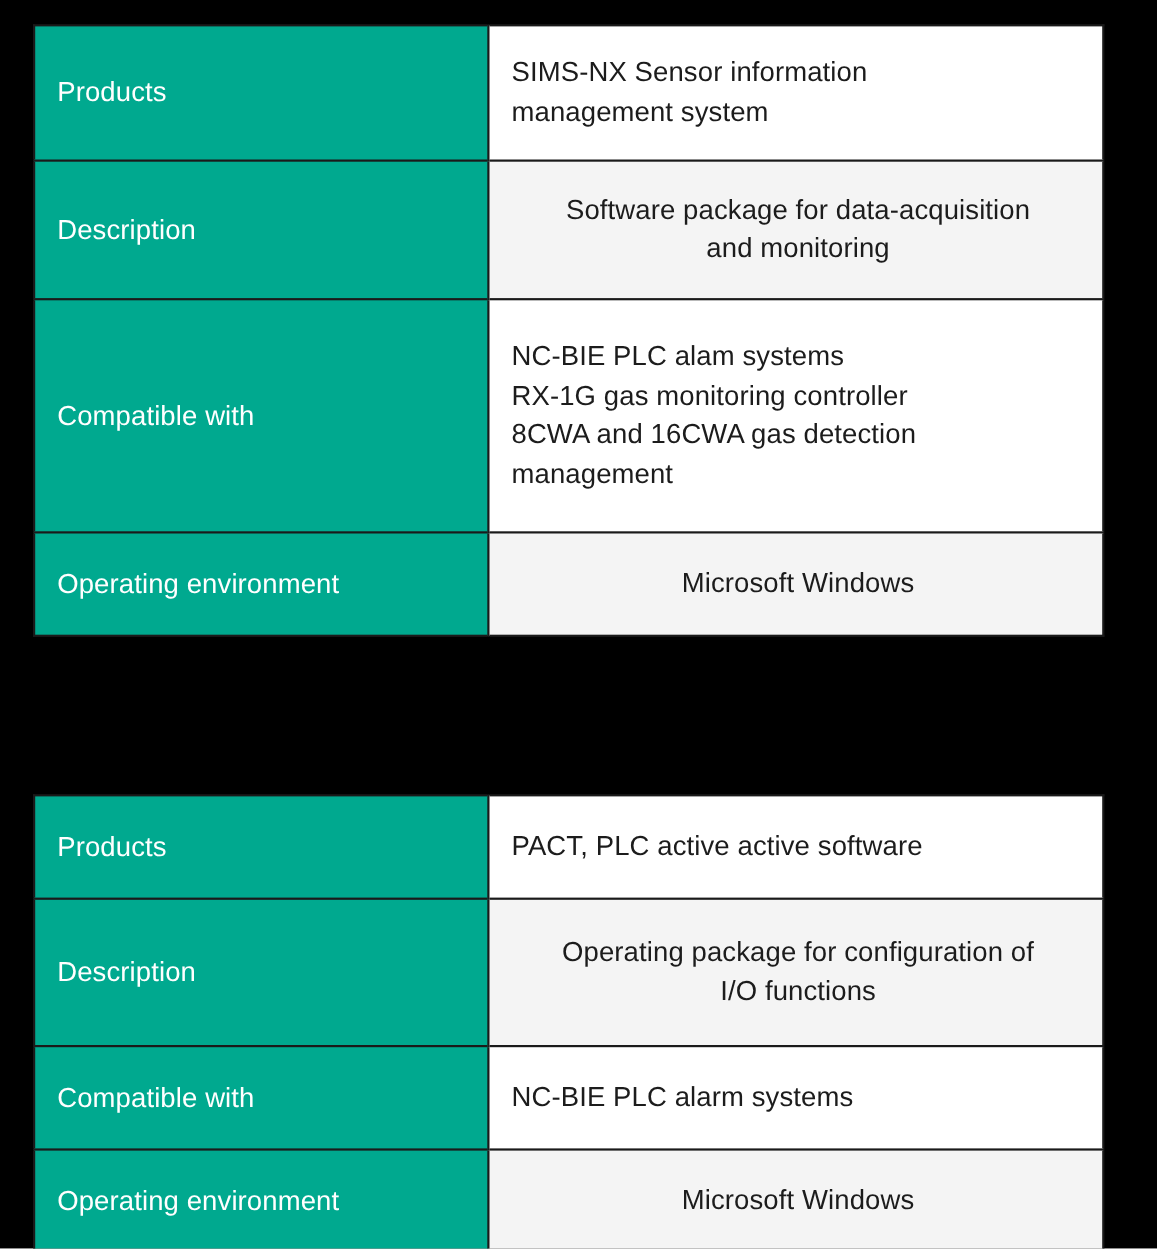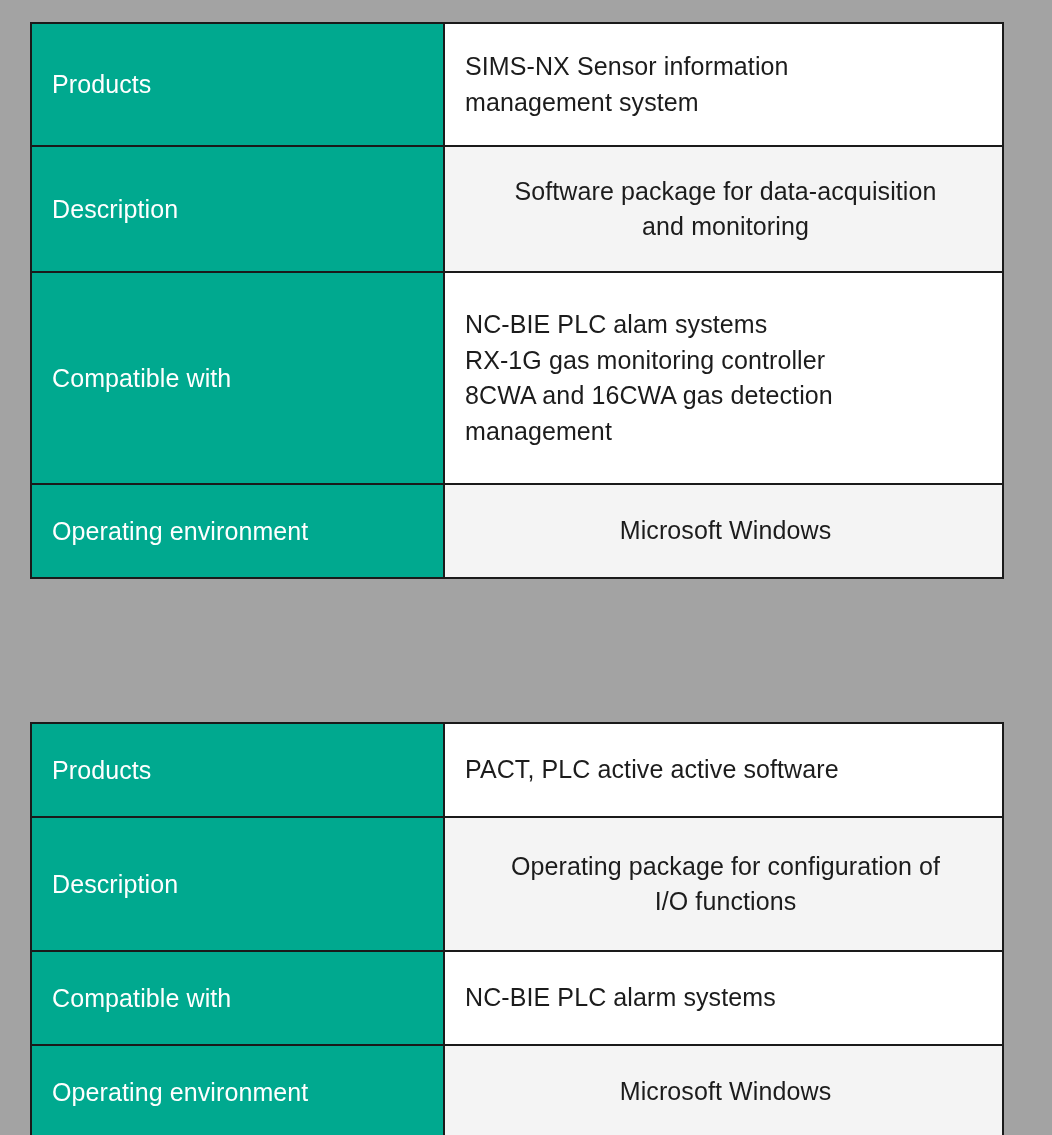--- a/index.html
+++ b/index.html
@@ -12,21 +12,21 @@
     width: 1052px;
     height: 1135px;
     font-family: "Liberation Sans", "DejaVu Sans", sans-serif;
     -webkit-font-smoothing: antialiased;
     overflow: hidden;
   }
   .page {
     position: relative;
     width: 1052px;
     height: 1135px;
-    background: #a3a3a3;
+    background: #000000;
   }
 
   .spec-table {
     position: absolute;
     left: 30px;
     width: 974px;
     border-collapse: collapse;
     table-layout: fixed;
     border: 2px solid #1a1a1a;
   }

